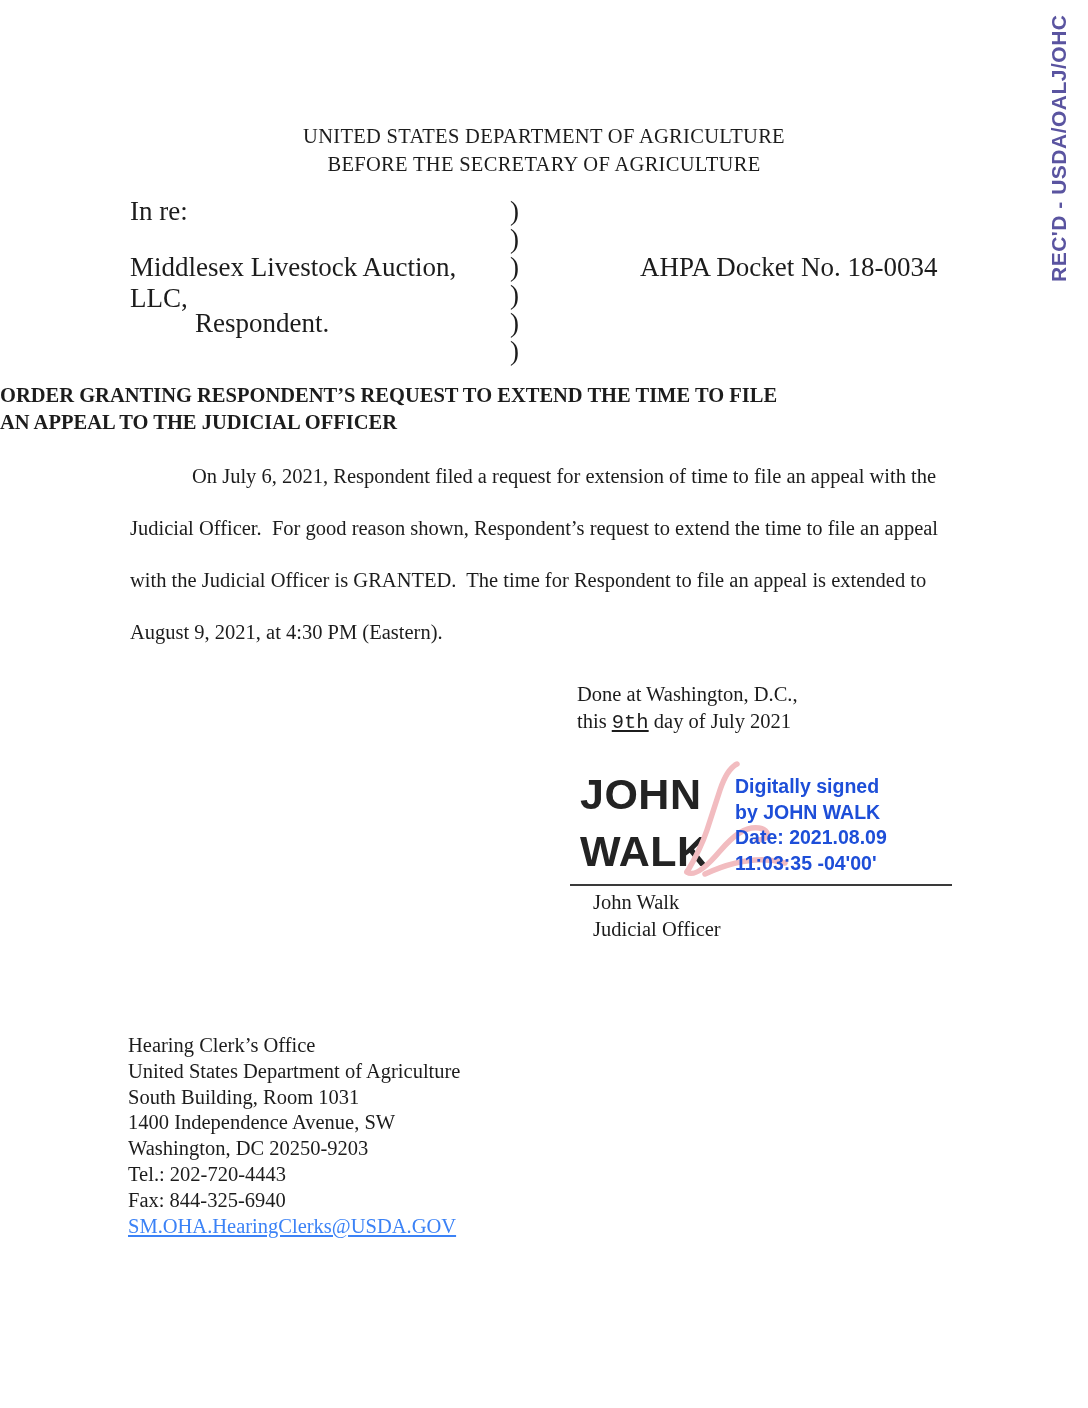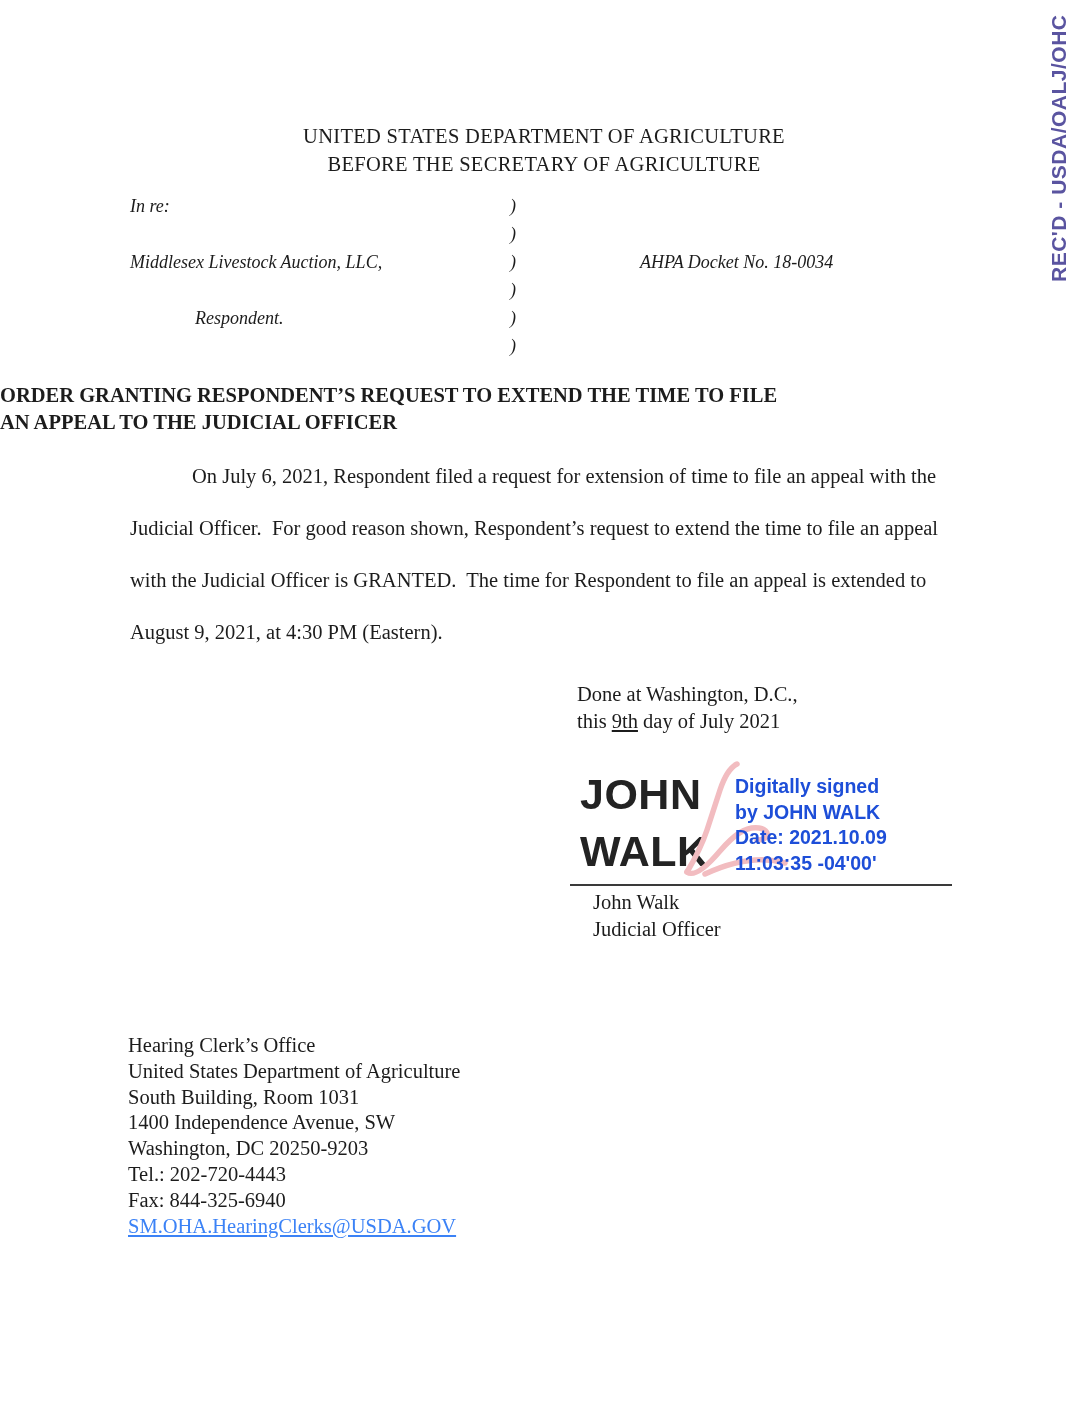--- a/index.html
+++ b/index.html
@@ -34,22 +34,21 @@
     font-size:20.5px; line-height:28px;
     letter-spacing:0.3px;
   }
 
   
   .caption {
     position:absolute; top:196px; left:130px;
     display:grid;
     grid-template-columns:380px 130px auto;
     grid-auto-rows:28px;
-    font-size:18px;
-    font-style:italic;
+    font-size:27px;
   }
   .caption .indent { padding-left:65px; }
 
   
   .order-title {
     position:absolute; top:382px; left:0; width:100%;
     text-align:left;
     font-weight:bold;
     font-size:20.5px; line-height:27px;
   }
@@ -60,21 +59,21 @@
     font-size:20.5px; line-height:52px;
     text-indent:62px;
     white-space:pre-wrap;
   }
 
   
   .done-block {
     position:absolute; left:577px; top:681px;
     font-size:20.5px; line-height:27px;
   }
-  .u { text-decoration:underline; }
+  .u { text-decoration:underline;font-family:Liberation Mono, monospace; }
 
   
   .sig-visual { position:absolute; left:577px; top:760px; width:390px; height:126px; }
   .big-name {
     position:absolute; left:3px; top:6px;
     font-family:"Liberation Sans", sans-serif;
     font-weight:bold;
     font-size:43px; line-height:57px;
     letter-spacing:0.5px;
     color:#232323;
@@ -169,21 +168,21 @@
     <svg class="acrobat-mark" width="112" height="128" viewBox="0 0 112 128">
       <g fill="none" stroke="#f2bcc0" stroke-width="5.5" stroke-linecap="round">
         <path d="M60 6 C 52 10, 47 20, 43 32 L 30 72 C 24 90, 16 104, 10 114" stroke="#f2bcc0"></path>
         <path d="M10 114 C 18 120, 32 106, 43 93 C 56 78, 68 68, 82 70 C 94 72, 93 82, 80 82" stroke="#f2bcc0"></path>
         <path d="M28 116 C 58 102, 84 98, 108 105" stroke="#f2bcc0"></path>
       </g>
     </svg>
     <div class="digital-text">
       <div>Digitally signed</div>
       <div>by JOHN WALK</div>
-      <div>Date: 2021.10.09</div>
+      <div>Date: 2021.08.09</div>
       <div>11:03:35 -04'00'</div>
     </div>
   </div>
 
   <div class="sig-rule"></div>
 
   <div class="signer-block">
     <div>John Walk</div>
     <div>Judicial Officer</div>
   </div>

